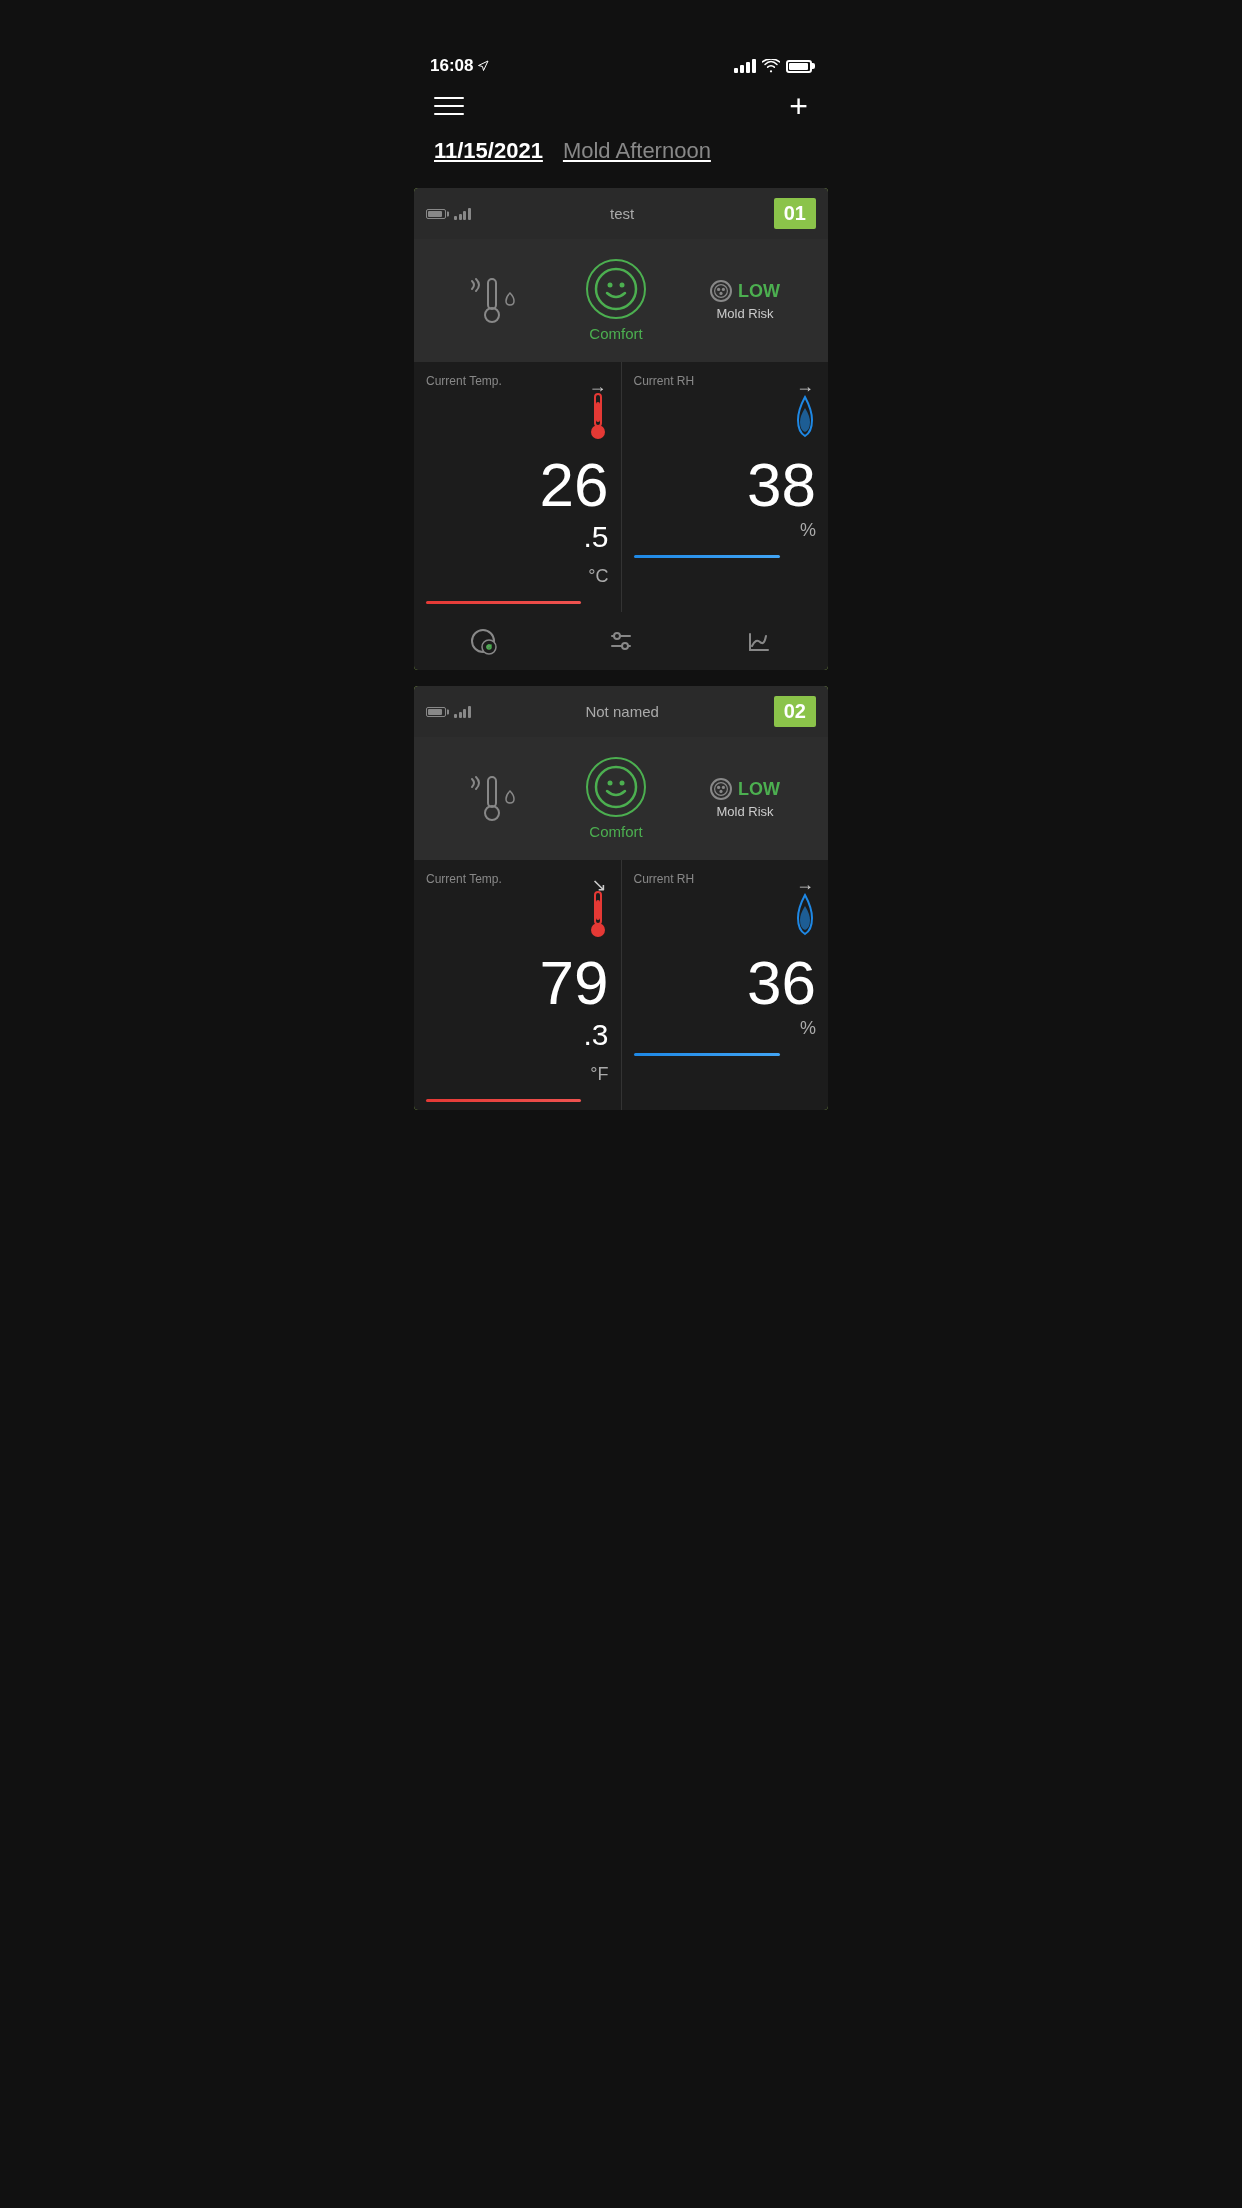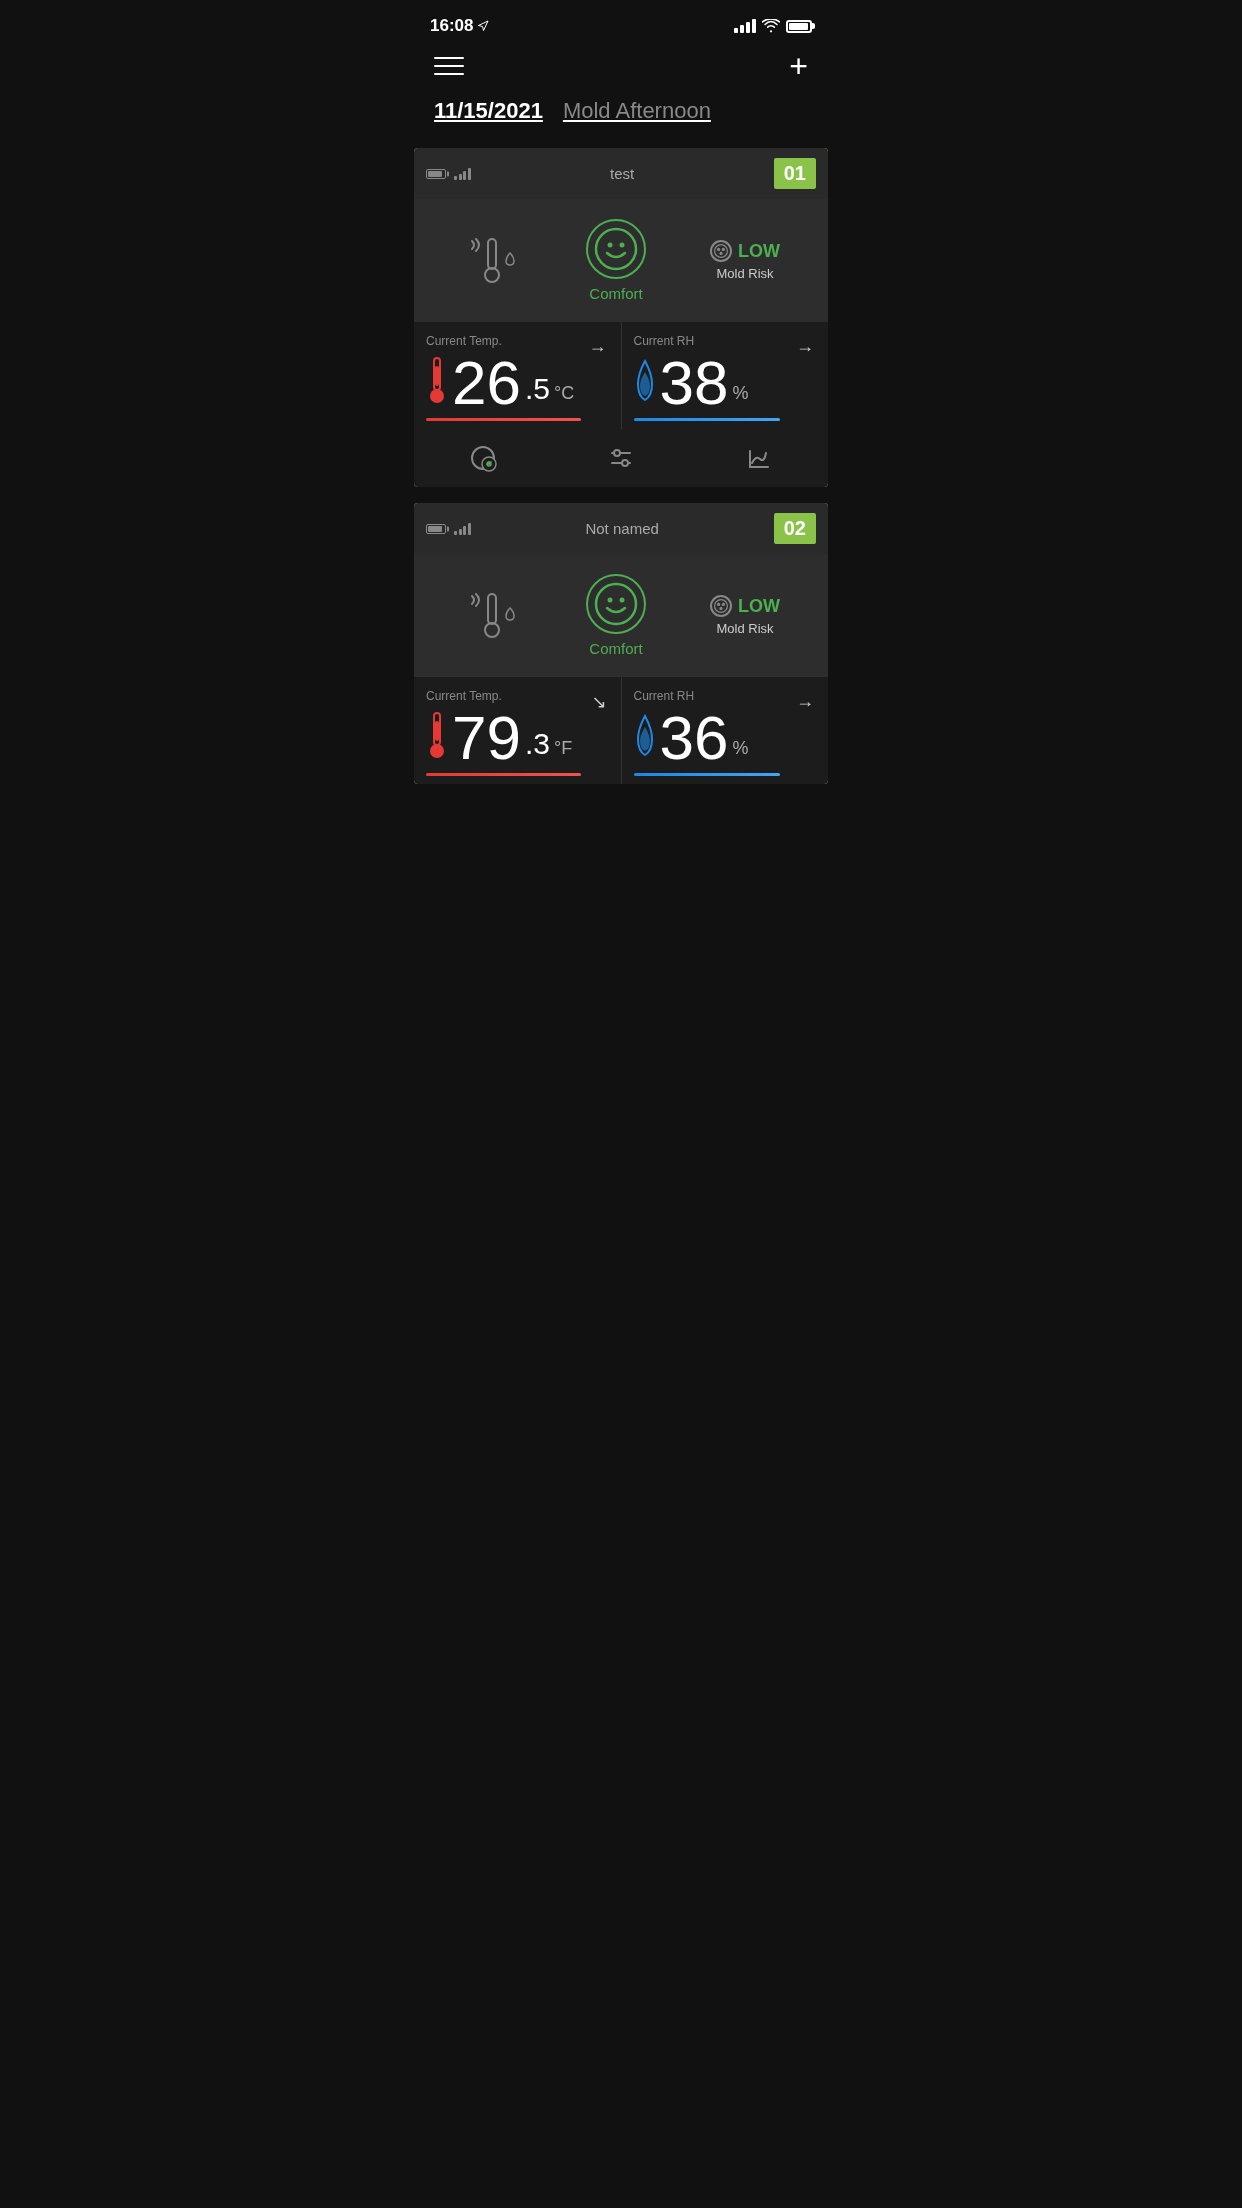--- a/index.html
+++ b/index.html
@@ -12,20 +12,21 @@
       margin: 0 auto;
       min-height: 736px;
     }
 
     
     .status-bar {
       display: flex;
       justify-content: space-between;
       align-items: center;
       padding: 16px 16px 6px;
+      margin-top: 40px;
     }
     .status-time {
       font-size: 17px;
       font-weight: 600;
       display: flex;
       align-items: center;
       gap: 4px;
     }
     .status-icons {
       display: flex;
@@ -276,20 +277,21 @@
       position: absolute;
       top: 14px;
       right: 14px;
       color: #ccc;
       font-size: 18px;
     }
     .reading-value-row {
       display: flex;
       align-items: flex-end;
       gap: 4px;
+      flex-direction: column;
     }
     .reading-icon {
       margin-bottom: 6px;
     }
     .reading-big {
       font-size: 62px;
       font-weight: 300;
       line-height: 1;
       color: #fff;
     }

